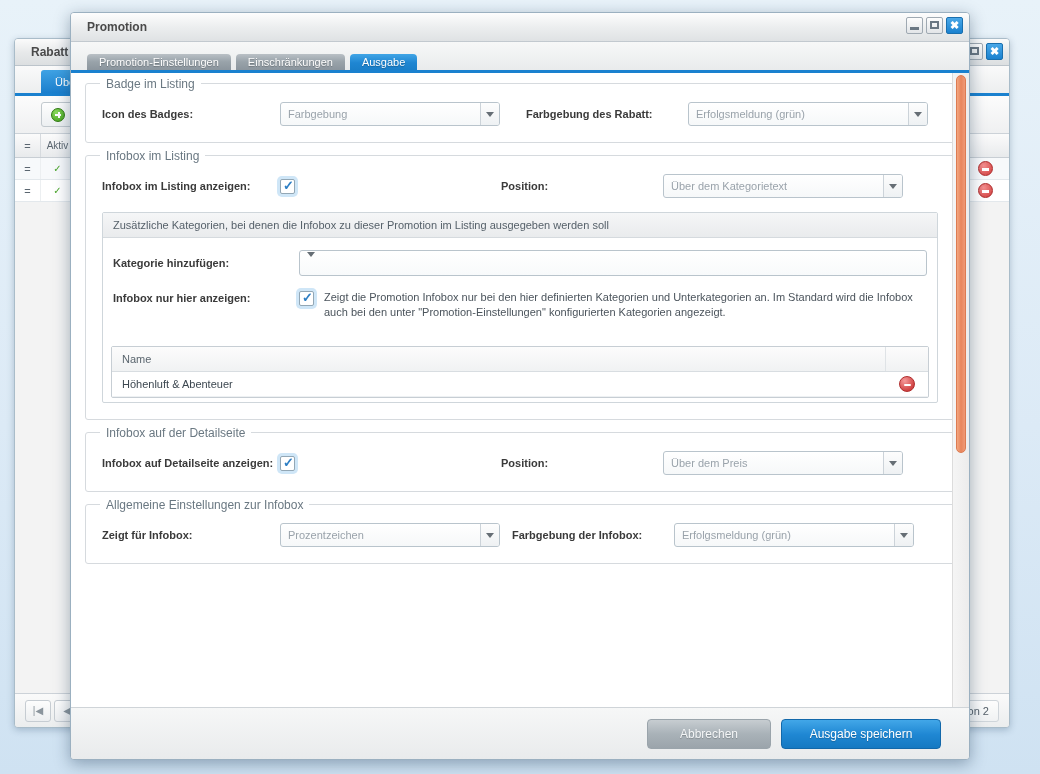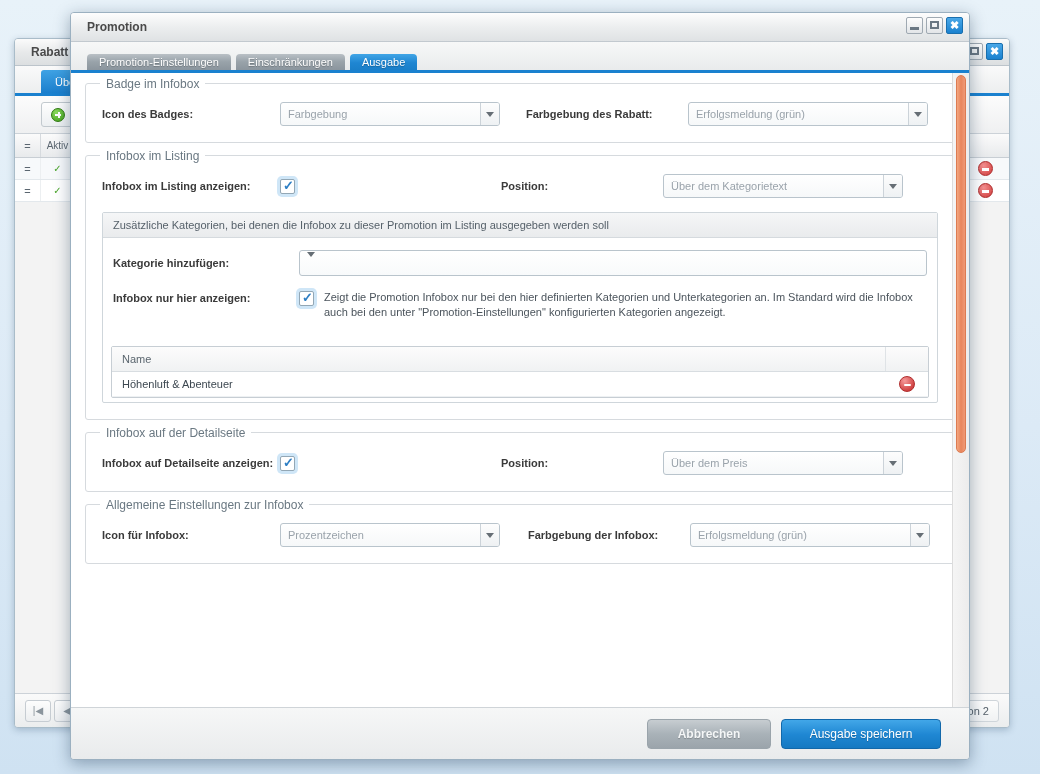--- a/index.html
+++ b/index.html
@@ -375,21 +375,20 @@
   .btn {
     height:30px; min-width:124px;
     border-radius:4px; border:1px solid #9aa4ab;
     display:flex; align-items:center; justify-content:center;
     font-size:12px; cursor:pointer;
     text-shadow: 0 1px 1px rgba(0,0,0,.22);
   }
   .btn.cancel {
     background: linear-gradient(180deg,#c7cdd1 0%, #a9b2b8 50%, #9ba4ab 100%);
     color:#f4f6f7;
-    font-weight:bold;
   }
   .btn.primary {
     min-width: 160px;
     background: linear-gradient(180deg,#42a7e8 0%, #1f87d3 52%, #1579c2 100%);
     border-color:#1268aa; color:#fff;
   }
 </style>
 </head>
 <body>
 
@@ -462,21 +461,21 @@
 
   <div class="dlg-tabstrip">
     <div class="dlg-tab">Promotion-Einstellungen</div>
     <div class="dlg-tab">Einschränkungen</div>
     <div class="dlg-tab active">Ausgabe</div>
   </div>
 
   <div class="dlg-body">
 
     <div class="fs">
-      <div class="legend">Badge im Infobox</div>
+      <div class="legend">Badge im Listing</div>
 
 
       <div class="row">
         <span class="lbl c1">Icon des Badges:</span>
         <div class="select">
           <span>Farbgebung</span>
           <span class="arrowbox">
               <i class="caret"></i>
             </span>
         </div>
@@ -551,28 +550,28 @@
           <span class="arrowbox">
               <i class="caret"></i>
             </span>
         </div>
       </div>
     </div>
 
     <div class="fs">
       <div class="legend">Allgemeine Einstellungen zur Infobox</div>
       <div class="row">
-        <span class="lbl c1">Icon für Infobox:</span>
+        <span class="lbl c1">Zeigt für Infobox:</span>
         <div class="select">
           <span>Prozentzeichen</span>
           <span class="arrowbox">
               <i class="caret"></i>
             </span>
         </div>
-        <span class="lbl c2" style="margin-left:28px;">Farbgebung der Infobox:</span>
+        <span class="lbl c2" style="margin-left:12px;">Farbgebung der Infobox:</span>
         <div class="select w240">
           <span>Erfolgsmeldung (grün)</span>
           <span class="arrowbox">
               <i class="caret"></i>
             </span>
         </div>
       </div>
     </div>
 
     <div class="dlg-scrollbar">

